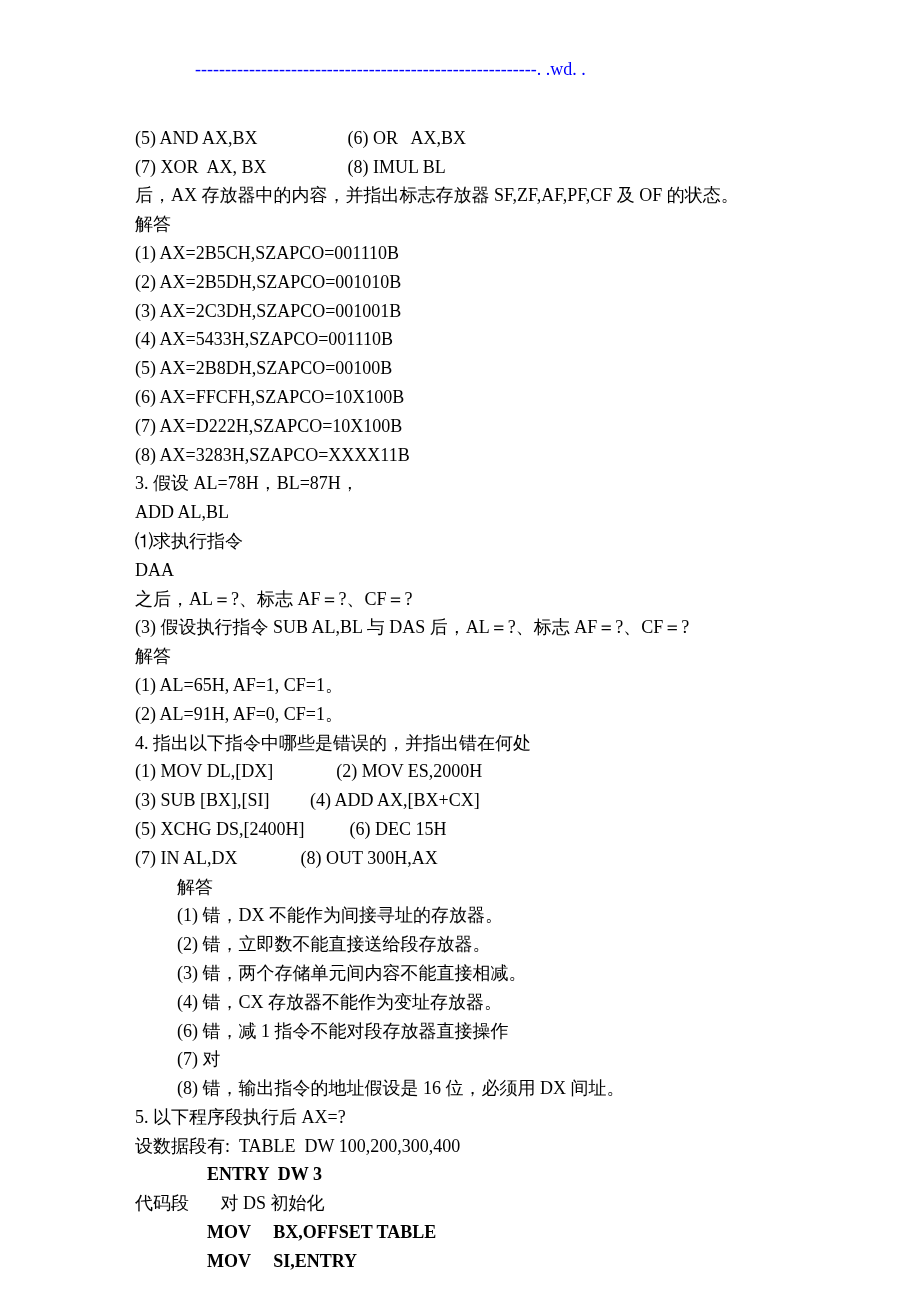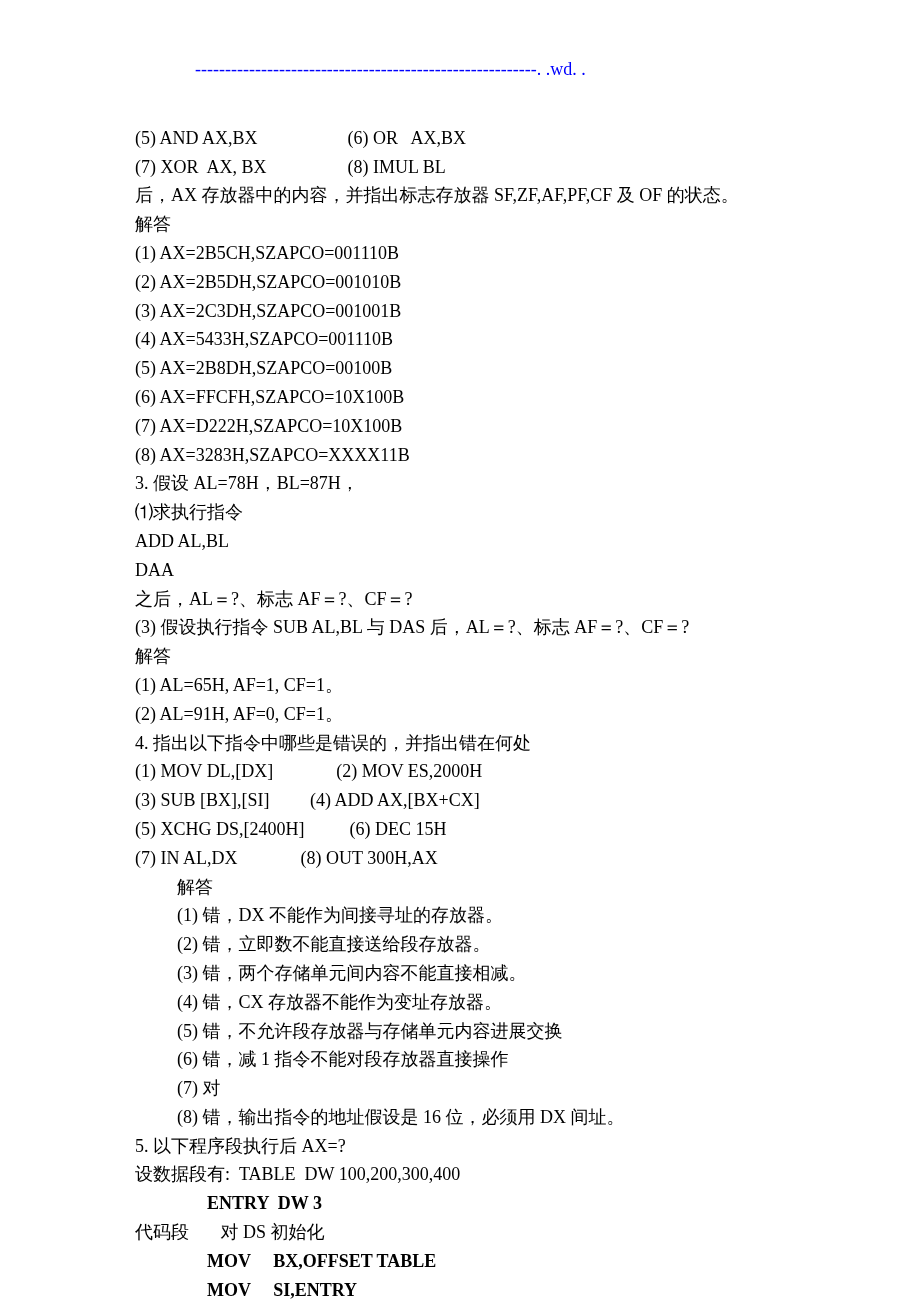--- a/index.html
+++ b/index.html
@@ -41,39 +41,38 @@
   <div class="line">解答</div>
   <div class="line">(1) AX=2B5CH,SZAPCO=001110B</div>
   <div class="line">(2) AX=2B5DH,SZAPCO=001010B</div>
   <div class="line">(3) AX=2C3DH,SZAPCO=001001B</div>
   <div class="line">(4) AX=5433H,SZAPCO=001110B</div>
   <div class="line">(5) AX=2B8DH,SZAPCO=00100B</div>
   <div class="line">(6) AX=FFCFH,SZAPCO=10X100B</div>
   <div class="line">(7) AX=D222H,SZAPCO=10X100B</div>
   <div class="line">(8) AX=3283H,SZAPCO=XXXX11B</div>
   <div class="line">3. 假设 AL=78H，BL=87H，</div>
+  <div class="line">ADD AL,BL</div>
   <div class="line">⑴求执行指令</div>
-  <div class="line">ADD AL,BL</div>
   <div class="line">DAA</div>
   <div class="line">之后，AL＝?、标志 AF＝?、CF＝?</div>
   <div class="line">(3) 假设执行指令 SUB AL,BL 与 DAS 后，AL＝?、标志 AF＝?、CF＝?</div>
   <div class="line">解答</div>
   <div class="line">(1) AL=65H, AF=1, CF=1。</div>
   <div class="line">(2) AL=91H, AF=0, CF=1。</div>
   <div class="line">4. 指出以下指令中哪些是错误的，并指出错在何处</div>
   <div class="line">(1) MOV DL,[DX]              (2) MOV ES,2000H</div>
   <div class="line">(3) SUB [BX],[SI]         (4) ADD AX,[BX+CX]</div>
   <div class="line">(5) XCHG DS,[2400H]          (6) DEC 15H</div>
   <div class="line">(7) IN AL,DX              (8) OUT 300H,AX</div>
   <div class="line indent1">解答</div>
   <div class="line indent1">(1) 错，DX 不能作为间接寻址的存放器。</div>
   <div class="line indent1">(2) 错，立即数不能直接送给段存放器。</div>
   <div class="line indent1">(3) 错，两个存储单元间内容不能直接相减。</div>
   <div class="line indent1">(4) 错，CX 存放器不能作为变址存放器。</div>
-  <div class="line indent1">(5) 错，不允许段存放器与存储单元内容进展交换</div>
   <div class="line indent1">(6) 错，减 1 指令不能对段存放器直接操作</div>
   <div class="line indent1">(7) 对</div>
   <div class="line indent1">(8) 错，输出指令的地址假设是 16 位，必须用 DX 间址。</div>
   <div class="line">5. 以下程序段执行后 AX=?</div>
   <div class="line">设数据段有:  TABLE  DW 100,200,300,400</div>
   <div class="line indent2">ENTRY  DW 3</div>
   <div class="line">代码段       对 DS 初始化</div>
   <div class="line indent2">MOV     BX,OFFSET TABLE</div>
   <div class="line indent2">MOV     SI,ENTRY</div>
 

